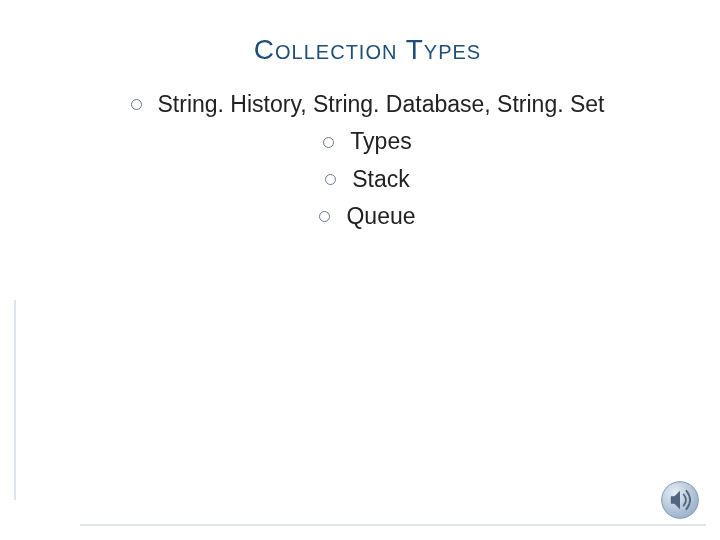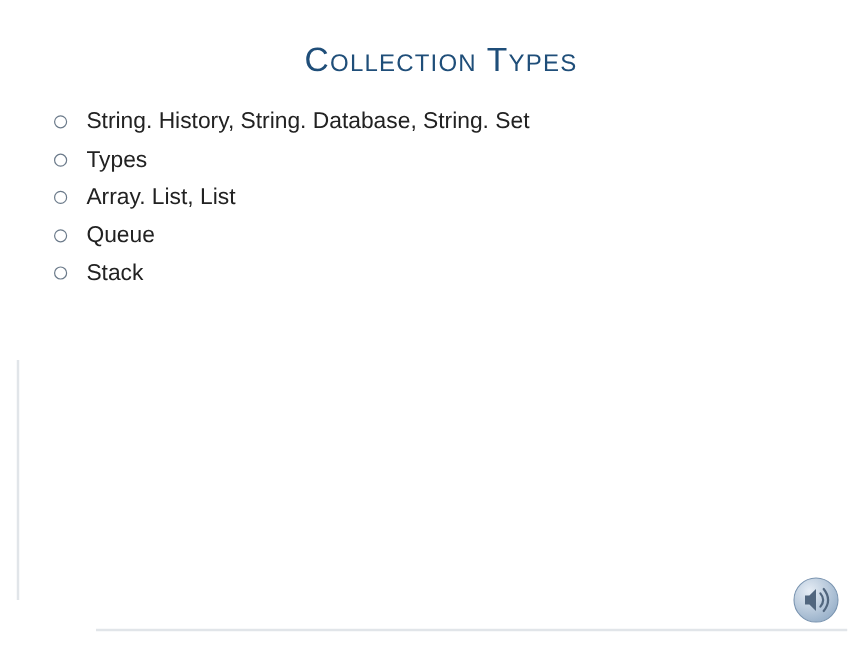--- a/index.html
+++ b/index.html
@@ -29,22 +29,23 @@
     margin: 4px 0 22px 0;
     font-weight: 400;
   }
   .bullets {
     margin-top: 6px;
   }
   .item {
     display: flex;
     align-items: center;
     margin: 4px 0;
-    font-size: 19px;
+    font-size: 23px;
     line-height: 1.45;
+    justify-content: center;
   }
   .marker {
     width: 9px;
     height: 9px;
     border: 1.5px solid #6b7a8a;
     border-radius: 50%;
     margin-right: 16px;
     flex: 0 0 auto;
   }
   .left-bar {
@@ -86,29 +87,25 @@
     <div class="item">
       <span class="marker"></span>
       <span>String. History, String. Database, String. Set</span>
     </div>
     <div class="item">
       <span class="marker"></span>
       <span>Types</span>
     </div>
     <div class="item">
       <span class="marker"></span>
-      <span>Array. List, List</span>
+      <span>Stack</span>
     </div>
     <div class="item">
       <span class="marker"></span>
       <span>Queue</span>
-    </div>
-    <div class="item">
-      <span class="marker"></span>
-      <span>Stack</span>
     </div>
   </div>
 
   <div class="left-bar"></div>
   <div class="bottom-bar"></div>
 
   <div class="audio-icon">
     <svg viewBox="0 0 48 48">
       <defs>
         <radialGradient id="g" cx="35%" cy="30%" r="70%">

